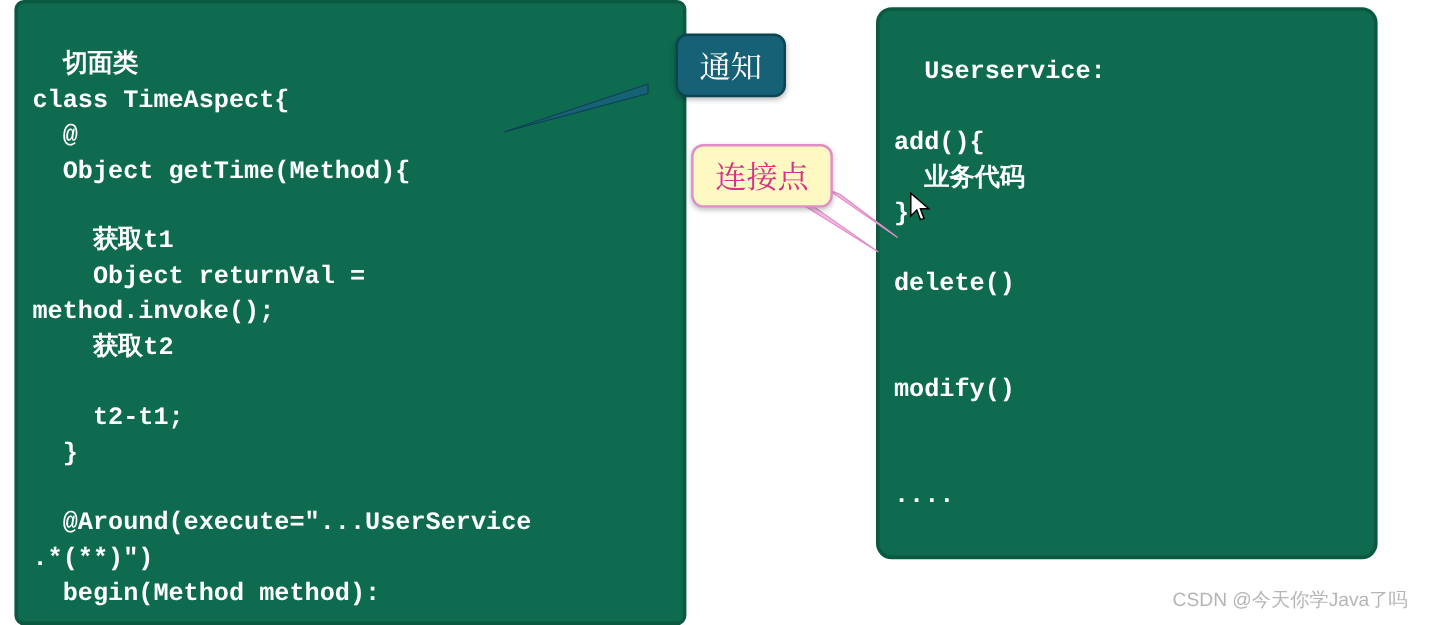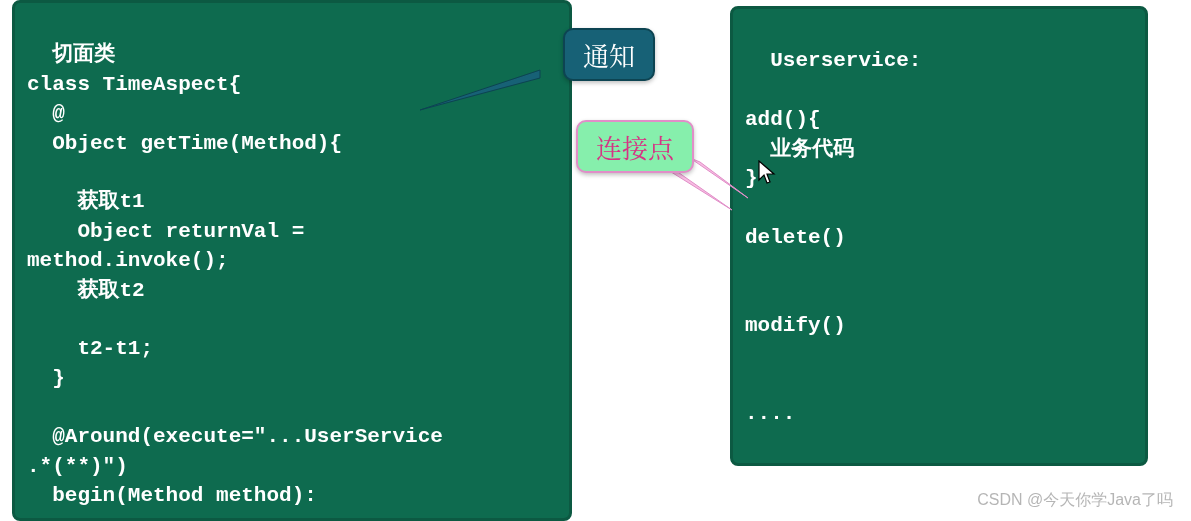--- a/index.html
+++ b/index.html
@@ -29,20 +29,21 @@
     left: 12px;
     top: 0px;
     width: 560px;
     height: 521px;
   }
   .panel-right {
     left: 730px;
     top: 6px;
     width: 418px;
     height: 460px;
+    border-radius: 13px;
   }
   .callout {
     position: absolute;
     border-radius: 10px;
     padding: 6px 18px;
     font-size: 26px;
     font-weight: normal;
     box-shadow: 0 2px 4px rgba(0,0,0,0.25);
     font-family: "SimSun","Songti SC","Noto Serif CJK SC",serif;
   }
@@ -50,21 +51,21 @@
     left: 532px;
     top: 28px;
     background: #176176;
     border: 2px solid #0d4452;
     color: #ffffff;
     margin-left: 31px;
   }
   .callout-pink {
     left: 576px;
     top: 120px;
-    background: #86efac;
+    background: #fef9c3;
     border: 2px solid #e18ec8;
     color: #d63384;
   }
   svg.lines {
     position: absolute;
     left: 0; top: 0;
     width: 1191px; height: 521px;
     pointer-events: none;
   }
   .watermark {

